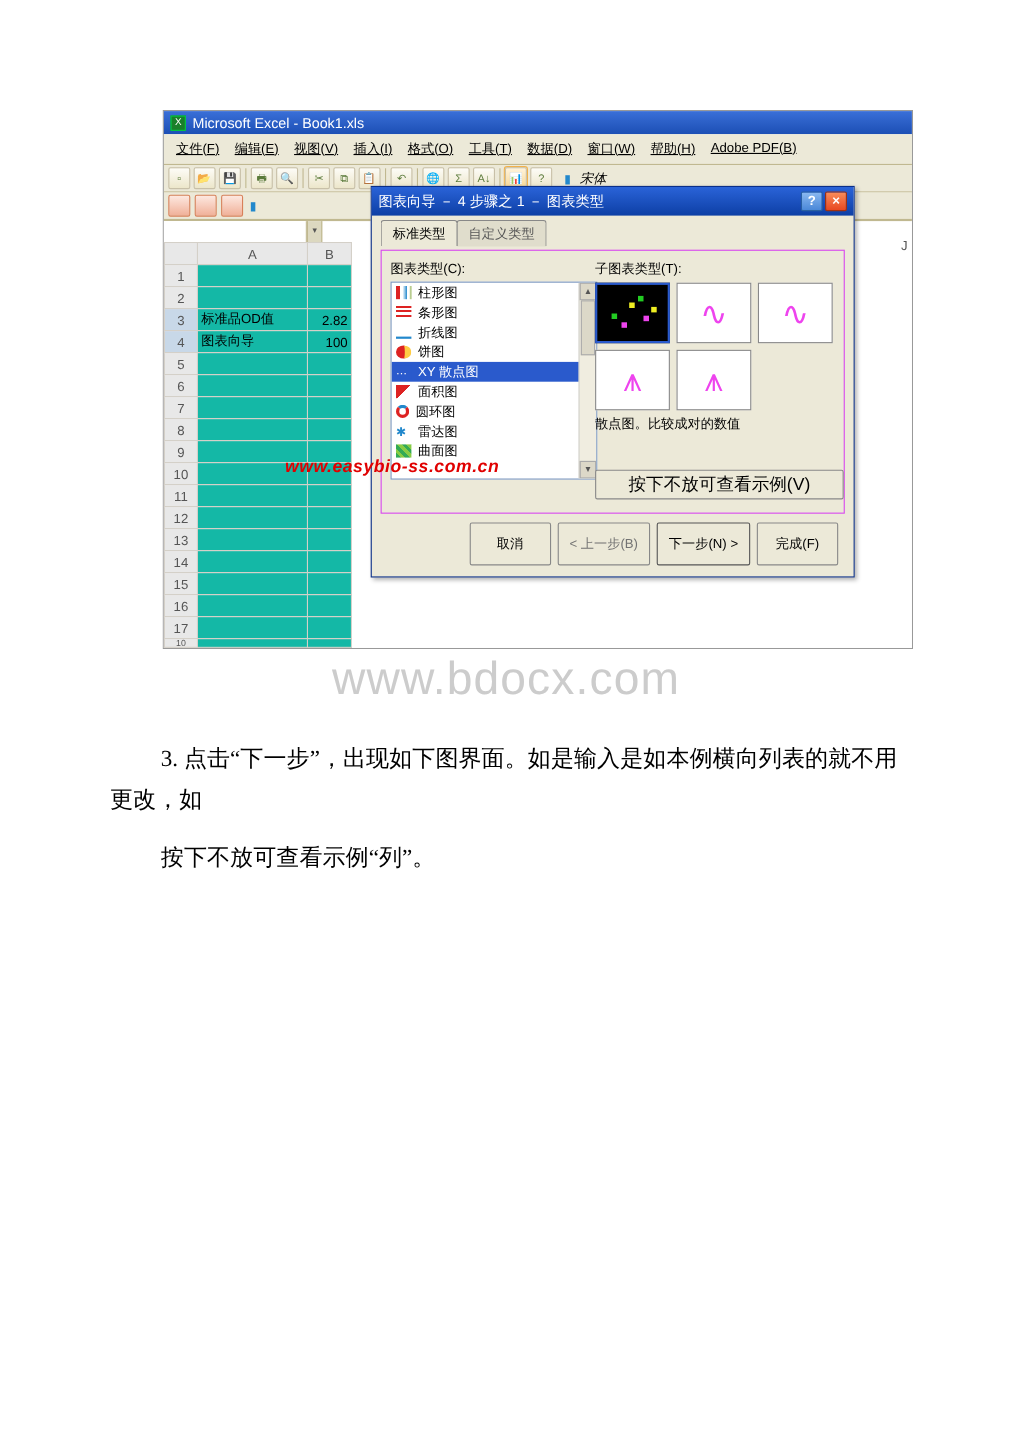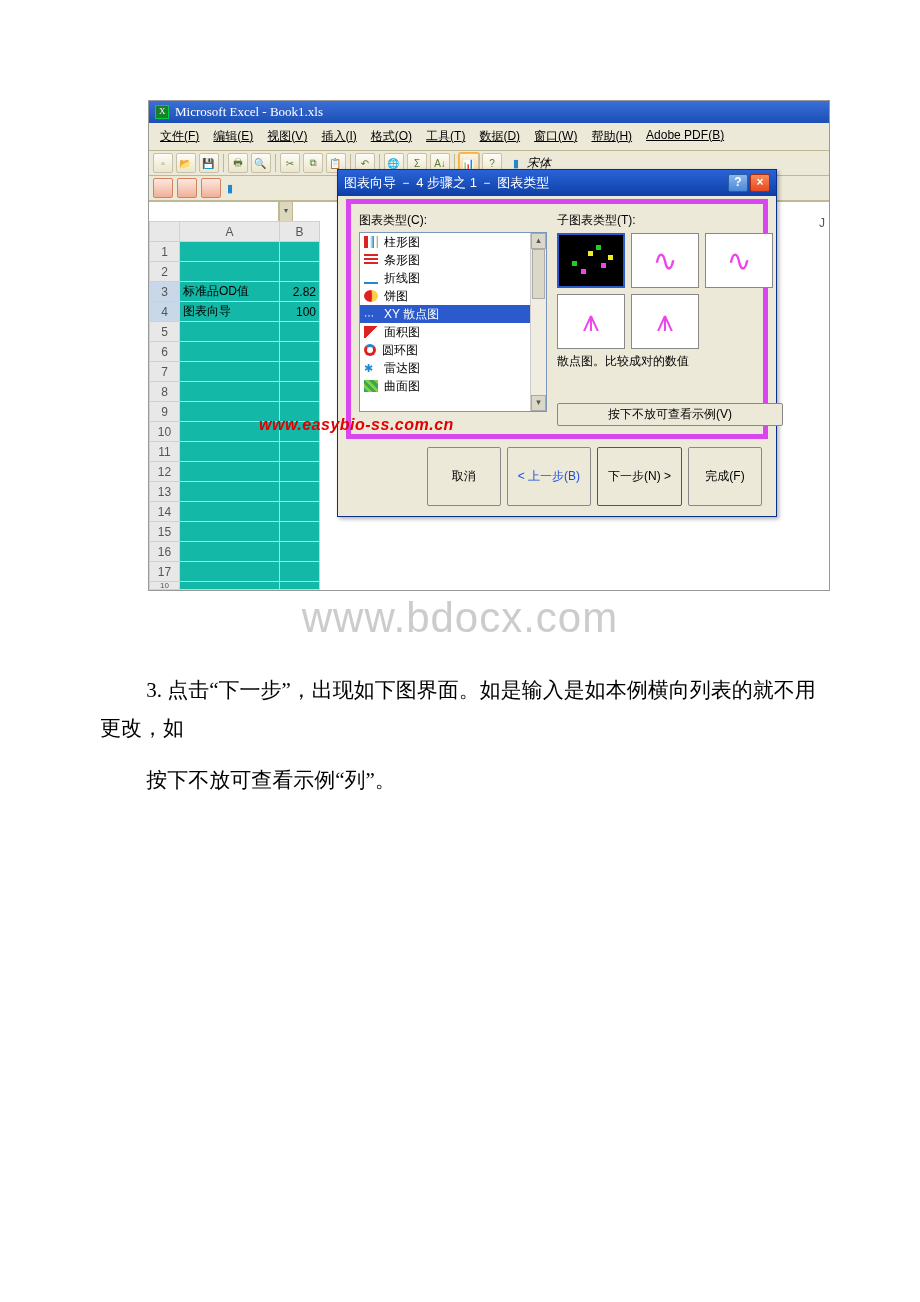--- a/index.html
+++ b/index.html
@@ -1,21 +1,21 @@
 <!DOCTYPE html>
 <html><head>
 <meta charset="utf-8">
 <style>
 * { box-sizing: border-box; margin: 0; padding: 0; }
 body { font-family: "Microsoft YaHei", SimSun, sans-serif; background: #fff; width: 920px; }
 .page { padding: 0; }
 .screenshot { width: 682px; margin: 100px 0 0 148px; border: 1px solid #999; position: relative; }
 
 
-.titlebar { background: linear-gradient(#3a6fd8,#1c4fb5); color: #fff; padding: 3px 6px; font-size: 13px; display: flex; align-items: center; gap: 6px; font-family: Liberation Serif, serif; }
+.titlebar { background: linear-gradient(#3a6fd8,#1c4fb5); color: #fff; padding: 3px 6px; font-size: 13px; display: flex; align-items: center; gap: 6px; font-family: Liberation Sans, sans-serif; }
 .titlebar .xicon { width: 14px; height: 14px; background: #1a7f2a; border: 1px solid #0c4; display: inline-block; position: relative; }
 .titlebar .xicon::after { content:"X"; position:absolute; font-size:9px; left:3px; top:0; color:#fff;}
 
 
 .menubar { background: #ece9d8; border-bottom: 1px solid #c0b890; padding: 3px 4px; font-size: 12px; color: #000; display: flex; gap: 0; flex-wrap: wrap; }
 .menuitem { padding: 2px 7px; white-space: nowrap; text-decoration: underline; }
 .menuitem .u { text-decoration: underline; }
 
 
 .toolbar { background: #ece9d8; border-bottom: 1px solid #c0b890; padding: 2px 4px; display: flex; align-items: center; gap: 3px; }
@@ -48,21 +48,21 @@
 .dialog { position:absolute; left:188px; top:68px; width:440px; background:#ece9d8; border:1px solid #0a2f8a; box-shadow: 2px 2px 4px rgba(0,0,0,0.3);}
 .dlg-title { background: linear-gradient(#2a63d8,#0d3fa5); color:#fff; font-size:13px; padding:4px 6px; display:flex; align-items:center; justify-content:space-between;}
 .dlg-title-right { display:flex; gap:2px;}
 .dlg-title-btn { width:20px; height:18px; background: linear-gradient(#f88c5a,#e84820); border:1px solid #a03010; border-radius:2px; color:#fff; font-size:12px; text-align:center; line-height:14px; font-weight:bold;}
 .dlg-title-btn.help { background: linear-gradient(#8ab8f0,#4a88d8); border-color:#2a60a0;}
 .dlg-body { padding: 4px 8px 8px;}
 .tabs { display:flex; gap:0; margin-bottom:4px;}
 .tab { border:1px solid #888; border-bottom:none; background:#ece9d8; padding:3px 10px; font-size:12px; border-radius:3px 3px 0 0; margin-right:-1px;}
 .tab.active { background:#ece9d8; position:relative; z-index:2;}
 .tab.inactive { background:#e0ddcc; color:#555;}
-.tabpanel { border:5px solid #d946ef; background:#ece9d8; padding:8px; margin-top:-1px; min-height:240px; position:relative;}
+.tabpanel { border:1px solid #d946ef; background:#ece9d8; padding:8px; margin-top:-1px; min-height:240px; position:relative;}
 .label12 { font-size:12px; margin-bottom:3px;}
 .listbox { background:#fff; border:1px solid #7a96bf; width:188px; height:180px; overflow:hidden; font-size:12px; position:relative;}
 .listrow { display:flex; align-items:center; gap:6px; padding:2px 4px; height:18px;}
 .listrow.sel { background:#2a5acc; color:#fff;}
 .licon { width:14px; height:12px; display:inline-block;}
 .licon.bar { background: linear-gradient(to right, #d22 4px, transparent 4px, transparent 6px, #28c 10px, transparent 10px, transparent 12px, #8a4 14px);}
 .licon.hbar { background: repeating-linear-gradient(#d22 0 2px, transparent 2px 4px);}
 .licon.line { border-bottom:2px solid #28c;}
 .licon.pie { border-radius:50%; background:#d22; border-right:6px solid #fc4;}
 .licon.scatter { background:#2a5acc;}
@@ -70,33 +70,33 @@
 .licon.area { background: linear-gradient(135deg,#d22 50%, transparent 50%);}
 .licon.donut { width:12px; height:12px; border:3px solid #d22; border-radius:50%; border-top-color:#28c;}
 .licon.radar { font-size:11px; color:#28c;}
 .licon.surf { background: repeating-linear-gradient(45deg,#3a5 0 3px,#8c4 3px 6px);}
 .scrollbar { position:absolute; right:0; top:0; bottom:0; width:16px; background:#ece9d8; border-left:1px solid #ccc;}
 .scrollbar .sbtn { height:16px; background:#dcd8c8; border:1px solid #aaa; text-align:center; font-size:9px; line-height:12px; color:#555;}
 .scrollbar .sbtn.down { position:absolute; bottom:0; left:0; right:0;}
 .scrollbar .track { position:absolute; top:16px; bottom:16px; left:0; right:0; background:#f0ede0;}
 .scrollbar .thumb { position:absolute; top:16px; left:1px; right:1px; height:50px; background:#dcd8c8; border:1px solid #aaa;}
 
-.subtypes { position:absolute; left:206px; top:8px;}
+.subtypes { position:absolute; left:194px; top:8px;}
 .subgrid { display:flex; flex-wrap:wrap; gap:6px; width:230px; margin-top:4px;}
 .subcell { width:68px; height:55px; background:#fff; border:1px solid #888; display:flex; align-items:center; justify-content:center;}
 .subcell.sel { background:#000; border:2px solid #2a5acc;}
 .sub-dots { position:relative; width:50px; height:40px;}
 .sub-dots .d { position:absolute; width:5px; height:5px;}
 .d.g{background:#2c2;} .d.p{background:#e4e;} .d.y{background:#ee2;}
 .sub-line { font-size:30px; color:#e4e;}
 .subdesc { font-size:12px; margin-top:4px; width:230px; height:50px; }
-.preview-btn { width:226px; font-size:12px; padding:2px 0; background:#ece9d8; border:1px solid #888; border-radius:2px;}
+.preview-btn { width:226px; font-size:16px; padding:2px 0; background:#ece9d8; border:1px solid #888; border-radius:2px;}
 .dlg-buttons { display:flex; justify-content:flex-end; gap:6px; padding:8px 6px 2px;}
-.dlg-btn { font-size:12px; padding:20px 10px; background:#ece9d8; border:1px solid #888; border-radius:2px; min-width:74px;}
-.dlg-btn.disabled { color:#1d4ed8;}
+.dlg-btn { font-size:12px; padding:10px 10px; background:#ece9d8; border:1px solid #888; border-radius:2px; min-width:74px;}
+.dlg-btn.disabled { color:#737373;}
 .dlg-btn.primary { border:1px solid #555;}
 
 .watermark1 { position:absolute; left:110px; top:315px; color:#e00000; font-style:italic; font-size:16px; font-weight:bold; z-index:5; letter-spacing:0.5px;}
 .watermark2 { text-align:center; font-size:42px; color:#cccccc; margin:3px 0 30px; letter-spacing:1px;}
 .bodytext { font-family: SimSun, serif; font-size:21px; line-height:1.8; margin: 0 100px 14px 100px; text-indent:0;}
 .bodytext.first { text-indent: 2.2em;}
 .bodytext.second { text-indent: 2.2em;}
 
 
 .rcol { position:absolute; right:2px; top:115px; width:10px; text-align:center; font-size:12px; color:#555;}
@@ -274,20 +274,24 @@
 
     <div class="dialog">
       <div class="dlg-title">
         <span>图表向导 － 4 步骤之 1 － 图表类型</span>
         <span class="dlg-title-right">
           <span class="dlg-title-btn help">?</span>
           <span class="dlg-title-btn">×</span>
         </span>
       </div>
       <div class="dlg-body">
+        <div class="tabs">
+          <div class="tab active">标准类型</div>
+          <div class="tab inactive">自定义类型</div>
+        </div>
         <div class="tabpanel">
           <div class="label12">图表类型(C):</div>
           <div class="listbox">
             <div class="listrow">
                 <span class="licon bar"></span>
                 <span>柱形图</span>
               </div>
             <div class="listrow">
                 <span class="licon hbar"></span>
                 <span>条形图</span>

